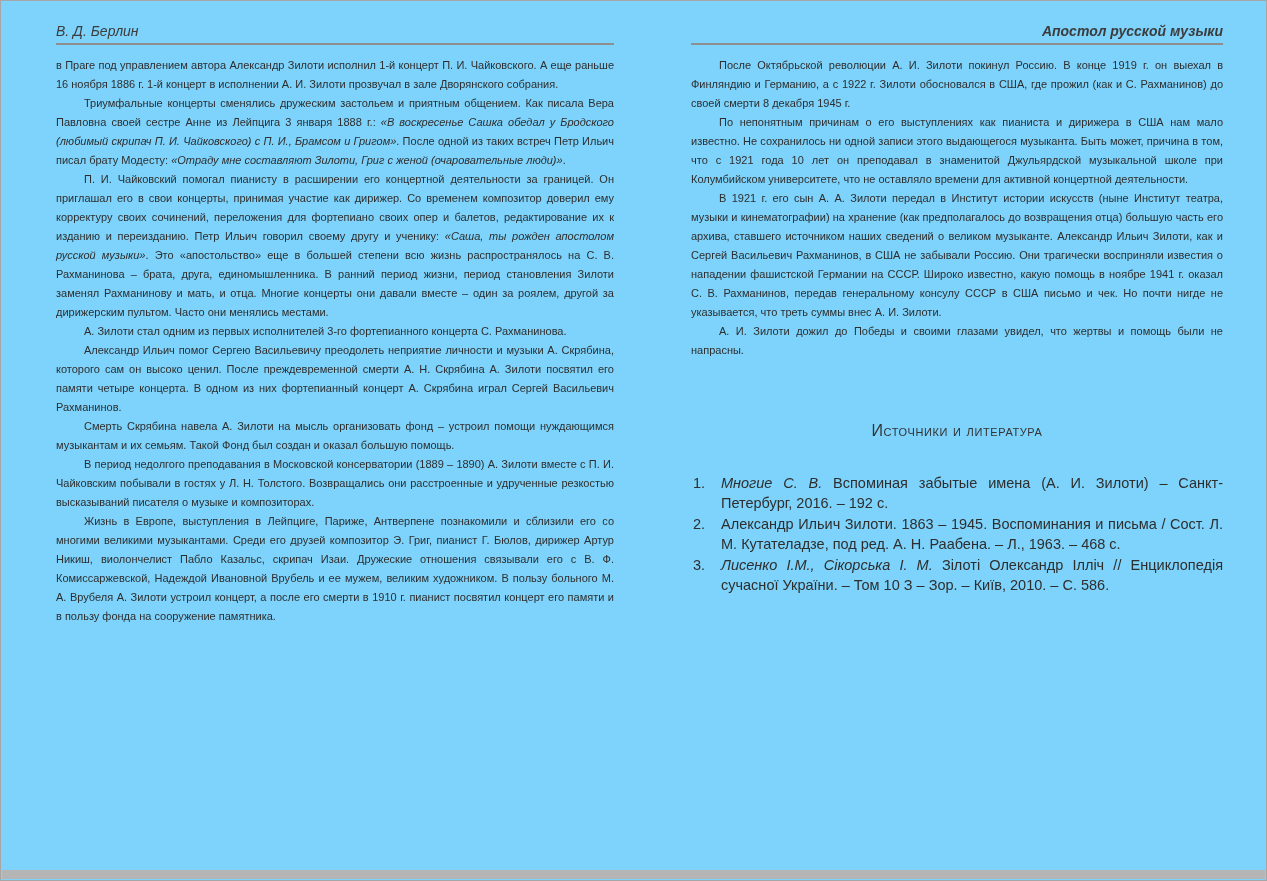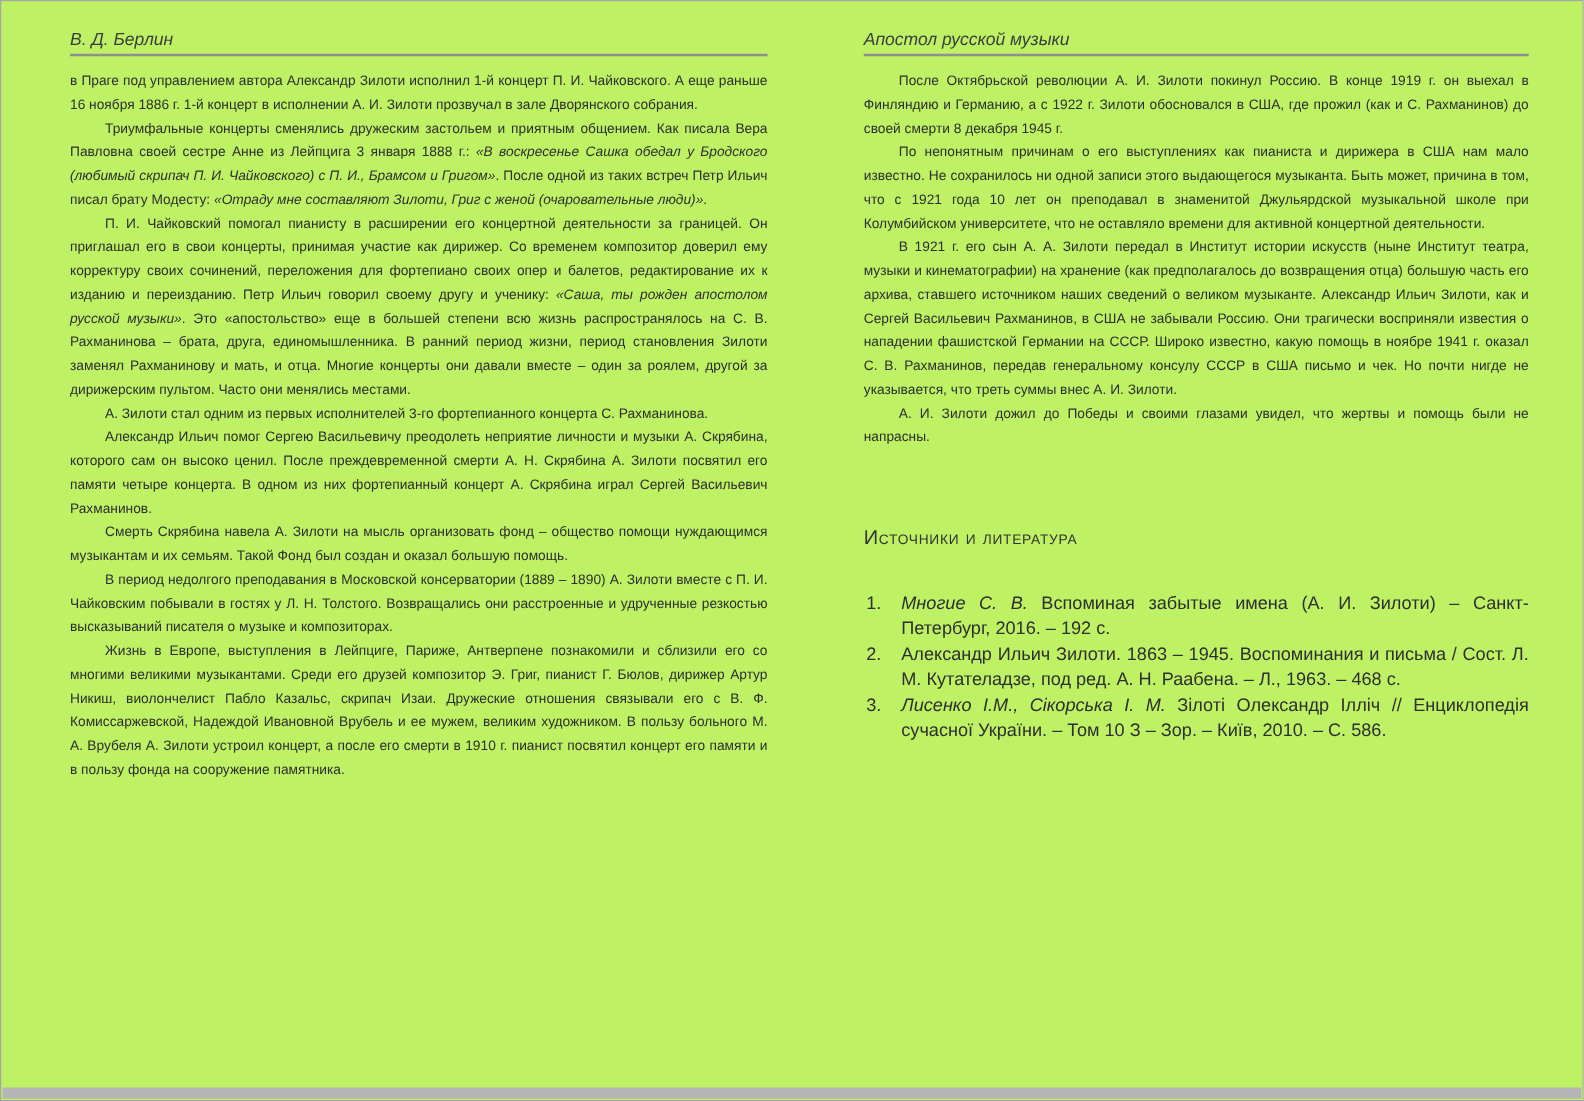--- a/index.html
+++ b/index.html
@@ -13,21 +13,21 @@
     background: #ffffff;
     font-family: "Liberation Sans", sans-serif;
     color: #2e2e2e;
     overflow: hidden;
   }
   .sheet {
     position: absolute;
     inset: 0;
     border: 1px solid #a6a6a6;
     box-sizing: border-box;
-    background: #bef264;
+    background: #7dd3fc;
   }
   .bottom-bar {
     position: absolute;
     left: 1px;
     right: 1px;
     bottom: 1px;
     height: 9px;
     background: #b5b5b5;
   }
   .page {
@@ -37,37 +37,37 @@
   .page-left  { left: 55px;  width: 558px; }
   .page-right { left: 690px; width: 532px; }
   .running-head {
     font-style: italic;
     font-size: 14px;
     color: #3c3c3c;
     padding-bottom: 4px;
     border-bottom: 2px solid #8f8f8f;
     line-height: 16px;
   }
-  .running-head.right { text-align: left; }
+  .running-head.right { text-align: right; font-weight: bold; }
   .body-text {
     margin-top: 11px;
     font-size: 11px;
     line-height: 19px;
     text-align: justify;
   }
   .body-text p {
     margin: 0;
     text-indent: 28px;
   }
   .body-text p.no-indent { text-indent: 0; }
   .it { font-style: italic; }
   .section-heading {
     margin-top: 62px;
     margin-bottom: 34px;
-    text-align: left;
+    text-align: center;
     font-variant: small-caps;
     font-size: 16px;
     letter-spacing: 0.6px;
     color: #333333;
   }
   .references {
     font-size: 14.5px;
     line-height: 19.5px;
     text-align: justify;
   }
@@ -98,21 +98,21 @@
   <div class="page page-left">
     <div class="running-head">
       <span>В. Д. Берлин</span>
     </div>
     <div class="body-text">
         <p class="no-indent"><span>в Праге под управлением автора Александр Зилоти исполнил 1-й концерт П. И. Чайковского. А еще раньше 16 ноября 1886 г. 1-й концерт в исполнении А. И. Зилоти прозвучал в зале Дворянского собрания.</span></p>
         <p><span>Триумфальные концерты сменялись дружеским застольем и приятным общением. Как писала Вера Павловна своей сестре Анне из Лейпцига 3 января 1888 г.: </span><span class="it">«В воскресенье Сашка обедал у Бродского (любимый скрипач П. И. Чайковского) с П. И., Брамсом и Григом»</span><span>. После одной из таких встреч Петр Ильич писал брату Модесту: </span><span class="it">«Отраду мне составляют Зилоти, Григ с женой (очаровательные люди)»</span><span>.</span></p>
         <p><span>П. И. Чайковский помогал пианисту в расширении его концертной деятельности за границей. Он приглашал его в свои концерты, принимая участие как дирижер. Со временем композитор доверил ему корректуру своих сочинений, переложения для фортепиано своих опер и балетов, редактирование их к изданию и переизданию. Петр Ильич говорил своему другу и ученику: </span><span class="it">«Саша, ты рожден апостолом русской музыки»</span><span>. Это «апостольство» еще в большей степени всю жизнь распространялось на С. В. Рахманинова – брата, друга, единомышленника. В ранний период жизни, период становления Зилоти заменял Рахманинову и мать, и отца. Многие концерты они давали вместе – один за роялем, другой за дирижерским пультом. Часто они менялись местами.</span></p>
         <p><span>А. Зилоти стал одним из первых исполнителей 3-го фортепианного концерта С. Рахманинова.</span></p>
         <p><span>Александр Ильич помог Сергею Васильевичу преодолеть неприятие личности и музыки А. Скрябина, которого сам он высоко ценил. После преждевременной смерти А. Н. Скрябина А. Зилоти посвятил его памяти четыре концерта. В одном из них фортепианный концерт А. Скрябина играл Сергей Васильевич Рахманинов.</span></p>
-        <p><span>Смерть Скрябина навела А. Зилоти на мысль организовать фонд – общество помощи нуждающимся музыкантам и их семьям. Такой Фонд был создан и оказал большую помощь.</span></p>
+        <p><span>Смерть Скрябина навела А. Зилоти на мысль организовать фонд – устроил помощи нуждающимся музыкантам и их семьям. Такой Фонд был создан и оказал большую помощь.</span></p>
         <p><span>В период недолгого преподавания в Московской консерватории (1889 – 1890) А. Зилоти вместе с П. И. Чайковским побывали в гостях у Л. Н. Толстого. Возвращались они расстроенные и удрученные резкостью высказываний писателя о музыке и композиторах.</span></p>
         <p><span>Жизнь в Европе, выступления в Лейпциге, Париже, Антверпене познакомили и сблизили его со многими великими музыкантами. Среди его друзей композитор Э. Григ, пианист Г. Бюлов, дирижер Артур Никиш, виолончелист Пабло Казальс, скрипач Изаи. Дружеские отношения связывали его с В. Ф. Комиссаржевской, Надеждой Ивановной Врубель и ее мужем, великим художником. В пользу больного М. А. Врубеля А. Зилоти устроил концерт, а после его смерти в 1910 г. пианист посвятил концерт его памяти и в пользу фонда на сооружение памятника.</span></p>
       </div>
   </div>
 
   <div class="page page-right">
     <div class="running-head right">
       <span>Апостол русской музыки</span>
     </div>
     <div class="body-text">

